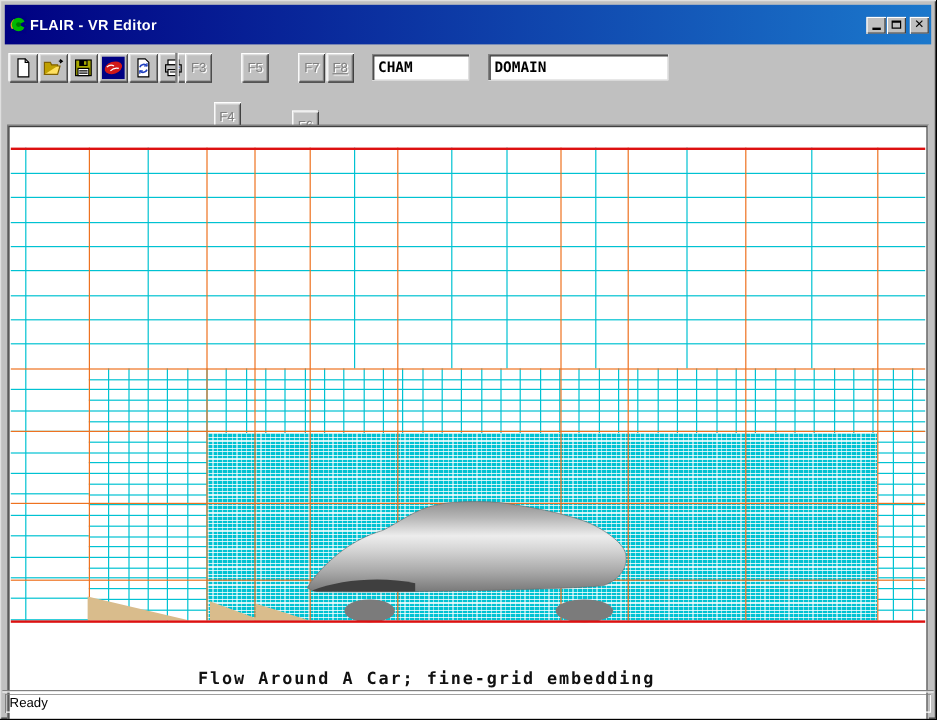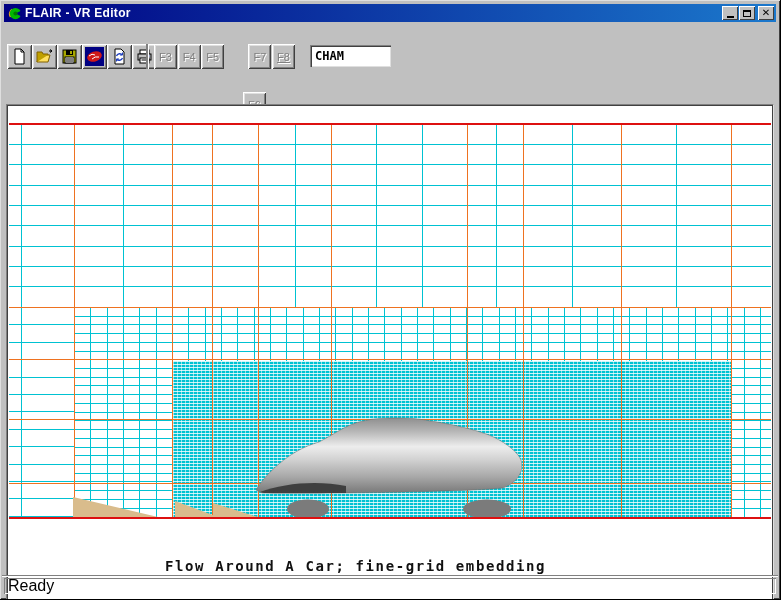--- a/index.html
+++ b/index.html
@@ -6,21 +6,21 @@
   *{box-sizing:border-box;}
   .window{
     position:relative;width:781px;height:600px;background:#c0c0c0;
     font-family:"Liberation Sans",sans-serif;font-size:11px;color:#000;
     box-shadow:inset 1px 1px 0 #dfdfdf, inset -1px -1px 0 #404040;
     border-right:1px solid #000;border-bottom:1px solid #000;
     overflow:hidden;
   }
   
   .titlebar{
-    position:absolute;left:4px;top:4px;right:4px;height:18px;
+    position:absolute;left:4px;top:4px;right:4px;height:33px;
     background:linear-gradient(to right,#000082,#1b78cc);
     display:flex;align-items:center;padding:0 2px;
   }
   .app-icon{width:15px;height:15px;margin:0 3px 0 1px;flex:0 0 auto;}
   .title-text{color:#fff;font-weight:bold;font-size:12px;letter-spacing:.3px;flex:1;white-space:nowrap;}
   .tb-btn{
     width:16px;height:14px;background:#c0c0c0;margin-left:1px;flex:0 0 auto;
     box-shadow:inset 1px 1px 0 #fff, inset -1px -1px 0 #404040;
     display:flex;align-items:center;justify-content:center;position:relative;
   }
@@ -71,21 +71,21 @@
     font-weight:bold;font-size:14px;letter-spacing:1.6px;color:#111;white-space:nowrap;
   }
   
   .statusbar{
     position:absolute;left:2px;right:2px;top:575px;height:20px;
     border-top:1px solid #808080;box-shadow:inset 0 1px 0 #fff;
     padding:2px;
   }
   .status-panel{
     height:16px;box-shadow:inset 1px 1px 0 #808080, inset -1px -1px 0 #fff;
-    padding:1px 4px;font-size:16px;line-height:14px;
+    padding:1px 4px;font-size:11px;line-height:14px;
   }
 </style>
 </head>
 <body>
 
 <div class="window">
 
   <div class="titlebar">
     <svg class="app-icon" viewBox="0 0 16 16">
       <rect x="0" y="0" width="16" height="16" fill="#000082"></rect>
@@ -150,27 +150,28 @@
         <rect x="4" y="2" width="9" height="4" fill="#fff" stroke="#000"></rect>
         <rect x="2" y="6" width="13" height="6" fill="#c0c0c0" stroke="#000"></rect>
         <circle cx="12.5" cy="8" r="1" fill="#2040c0"></circle>
         <rect x="4" y="10" width="9" height="5" fill="#fff" stroke="#000"></rect>
         <line x1="5.5" y1="12" x2="11.5" y2="12" stroke="#000"></line>
       </svg>
     </div>
     <div class="tool-sep"></div>
     <div id="fkey-group">
         <div class="fkey" style="left: 150px;">F3</div>
-        <div class="fkey" style="left: 173.6px;">F4</div>
+        <div class="fkey" style="left: 173.6px; margin-top: 41px;">F4</div>
         <div class="fkey" style="left: 197.2px;">F5</div>
         <div class="fkey" style="left: 239px; margin-top: 48px;">F6</div>
         <div class="fkey" style="left: 244.4px;">F7</div>
         <div class="fkey" style="left: 268px; text-decoration: underline;">F8</div>
       </div>
     <input class="tool-field" style="left: 306px; width: 81px;" readonly="" value="CHAM">
+    <input class="tool-field" style="left: 403px; width: 150px;" readonly="" value="DOMAIN">
   </div>
 
   <div class="canvas-frame">
     <div class="canvas" id="canvas">
       <div class="caption" id="caption" style="left: 157px; top: 452px;">Flow Around A Car; fine-grid embedding</div>
     <div class="gl" style="left: 1px; top: 218px; width: 65px; height: 1px; background: rgb(0, 194, 210); z-index: 1;"></div>
         <div class="gl" style="left: 1px; top: 236px; width: 65px; height: 1px; background: rgb(0, 194, 210); z-index: 1;"></div>
         <div class="gl" style="left: 1px; top: 253px; width: 65px; height: 1px; background: rgb(0, 194, 210); z-index: 1;"></div>
         <div class="gl" style="left: 1px; top: 271px; width: 65px; height: 1px; background: rgb(0, 194, 210); z-index: 1;"></div>
         <div class="gl" style="left: 1px; top: 288px; width: 65px; height: 1px; background: rgb(0, 194, 210); z-index: 1;"></div>

